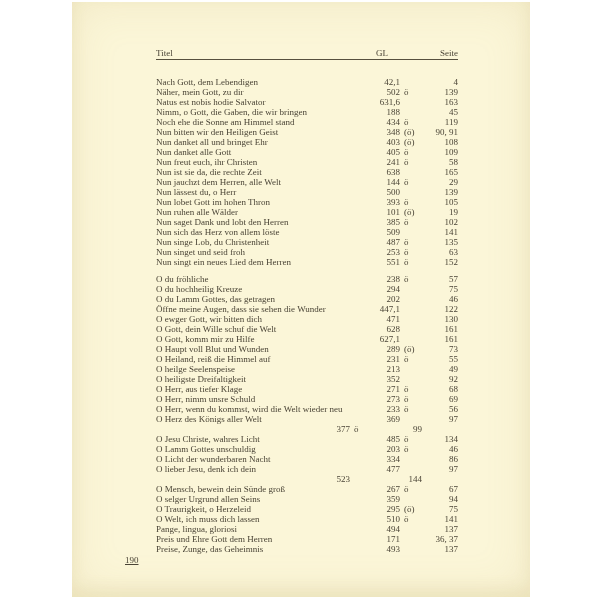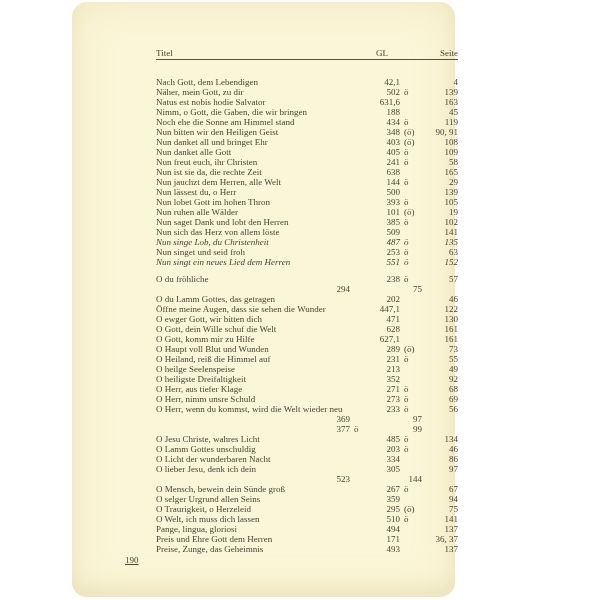--- a/index.html
+++ b/index.html
@@ -4,24 +4,23 @@
 <style>
   html,body{margin:0;padding:0;}
   body{
     width:600px;height:600px;position:relative;
     background:var(--background,#ffffff);
     font-family:"Liberation Serif","DejaVu Serif",serif;
     color:var(--ink,#4a4436);
     overflow:hidden;
   }
   .page{
-    position:absolute;left:72px;top:2px;width:383px;height:595px;
+    position:absolute;left:72px;top:2px;width:458px;height:595px;
     background:var(--paper,#fbf6d8);
     box-shadow:inset 0 0 45px rgba(190,170,100,0.16), inset 0 -8px 16px rgba(185,165,95,0.14);
-    border-radius:15px;
   }
   .content{
     position:absolute;left:84px;top:46px;width:302px;
   }
   .header-row,.row{
     display:grid;
     grid-template-columns:194px 50px 22px 36px;
     white-space:nowrap;
   }
   .header-row{
@@ -31,21 +30,21 @@
   }
   .row{height:10px;line-height:10px;font-size:9px;}
   .c-title{text-align:left;overflow:visible;}
   .c-gl{text-align:right;}
   .header-row .c-gl{padding-right:12px;}
   .c-note{text-align:left;padding-left:4px;}
   .c-page{text-align:right;}
   .section{margin-top:17px;}
   .section + .section{margin-top:7px;}
   .section:nth-child(3){margin-top:0;}
-  .row.italic{font-style:italic;}
+  .row.italic{}
   .pagenum{
     position:absolute;left:53px;top:553px;
     font-size:9px;line-height:10px;text-decoration:underline;
   }
 </style>
 </head>
 <body>
 
 <div class="page">
   <div class="content">
@@ -173,20 +172,21 @@
   </div>
         </div>
         <div class="section">
           <div class="row">
     <span class="c-title">O du fröhliche</span>
     <span class="c-gl">238</span>
     <span class="c-note">ö</span>
     <span class="c-page">57</span>
   </div>
           <div class="row">
+    <span class="c-title">O du hochheilig Kreuze</span>
     <span class="c-gl">294</span>
     <span class="c-note"></span>
     <span class="c-page">75</span>
   </div>
           <div class="row">
     <span class="c-title">O du Lamm Gottes, das getragen</span>
     <span class="c-gl">202</span>
     <span class="c-note"></span>
     <span class="c-page">46</span>
   </div>
@@ -250,20 +250,21 @@
     <span class="c-note">ö</span>
     <span class="c-page">69</span>
   </div>
           <div class="row">
     <span class="c-title">O Herr, wenn du kommst, wird die Welt wieder neu</span>
     <span class="c-gl">233</span>
     <span class="c-note">ö</span>
     <span class="c-page">56</span>
   </div>
           <div class="row">
+    <span class="c-title">O Herz des Königs aller Welt</span>
     <span class="c-gl">369</span>
     <span class="c-note"></span>
     <span class="c-page">97</span>
   </div>
           <div class="row">
     <span class="c-gl">377</span>
     <span class="c-note">ö</span>
     <span class="c-page">99</span>
   </div>
           <div class="row">
@@ -279,21 +280,21 @@
     <span class="c-page">46</span>
   </div>
           <div class="row">
     <span class="c-title">O Licht der wunderbaren Nacht</span>
     <span class="c-gl">334</span>
     <span class="c-note"></span>
     <span class="c-page">86</span>
   </div>
           <div class="row">
     <span class="c-title">O lieber Jesu, denk ich dein</span>
-    <span class="c-gl">305</span>
+    <span class="c-gl">477</span>
     <span class="c-note"></span>
     <span class="c-page">97</span>
   </div>
           <div class="row">
     <span class="c-gl">523</span>
     <span class="c-note"></span>
     <span class="c-page">144</span>
   </div>
           <div class="row">
     <span class="c-title">O Mensch, bewein dein Sünde groß</span>

